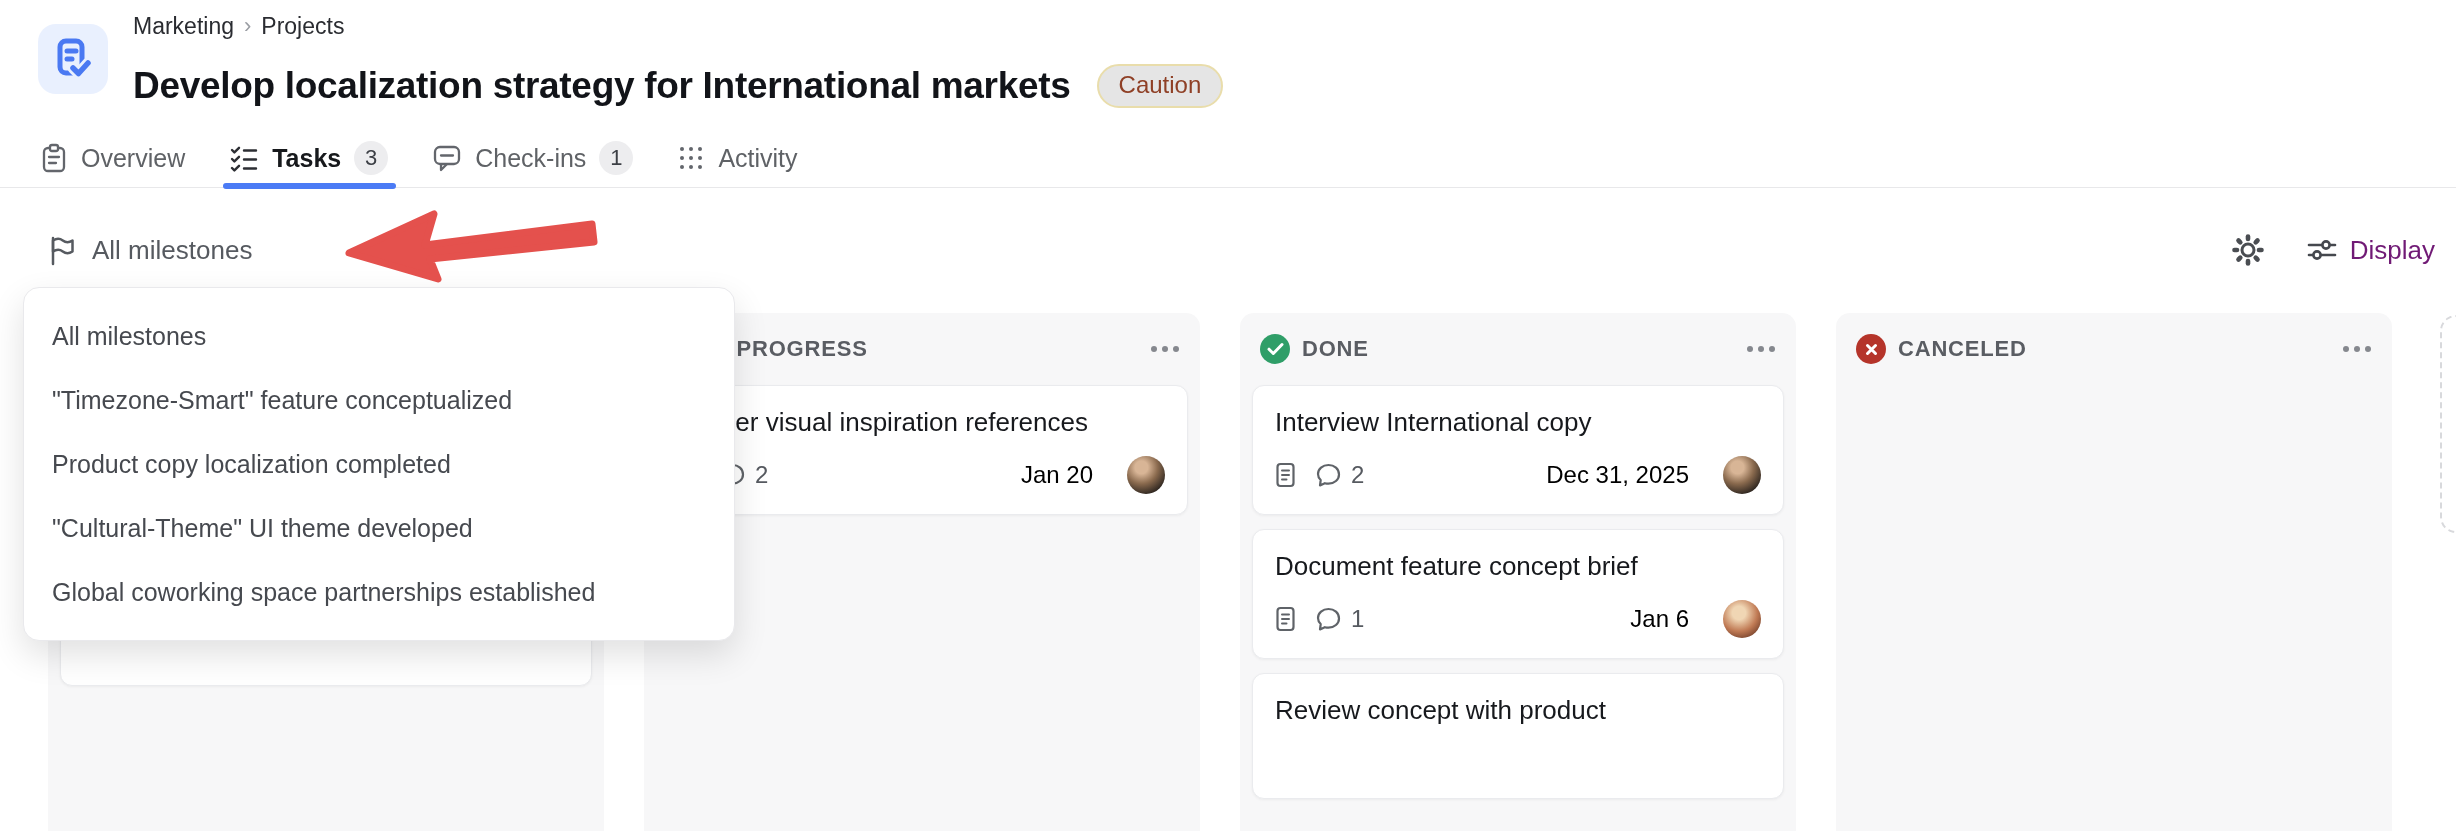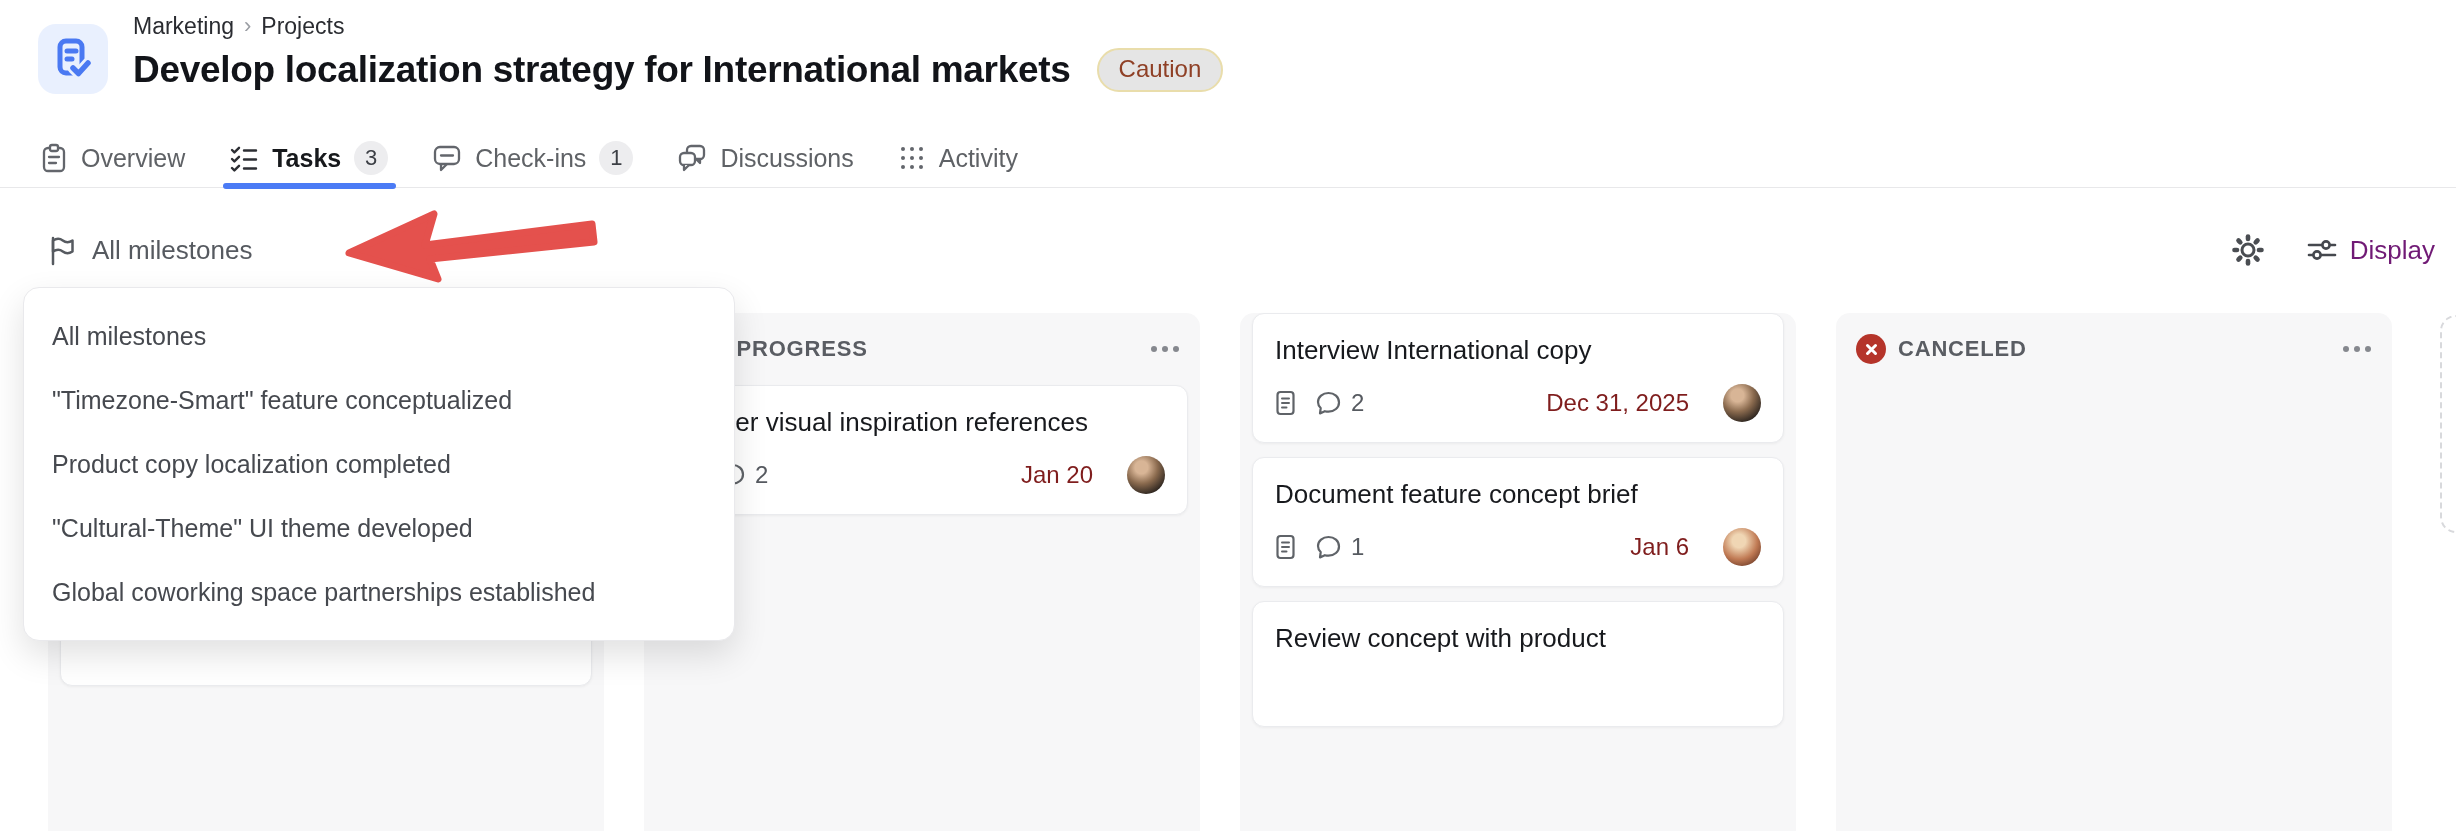--- a/index.html
+++ b/index.html
@@ -6,21 +6,21 @@
   html,body { background:#fff; }
   body { font-family:"Liberation Sans", sans-serif; }
   .app { position:relative; width:2456px; height:831px; overflow:hidden; background:#fff; }
 
   
   .app-icon { position:absolute; left:38px; top:24px; width:70px; height:70px;
     border-radius:18px; background:#e9f0fe; display:flex; align-items:center; justify-content:center; }
   .header-text { position:absolute; left:133px; top:10px; }
   .breadcrumb { display:flex; align-items:center; gap:10px; font-size:23px; color:#2a2c31; height:32px;text-align:right; }
   .crumb-sep { color:#9b9ea4; font-size:22px; }
-  .title-row { display:flex; align-items:center; gap:26px; margin-top:6px; }
+  .title-row { display:flex; align-items:center; gap:26px; margin-top:22px; }
   .page-title { font-size:37px; font-weight:700; color:#121419; letter-spacing:-0.3px; }
   .caution-badge { background:#e5e5e5; border:2px solid #e9ddab; color:#8f4026;
     font-size:24px; padding:5px 20px 7px; border-radius:24px; }
 
   
   .tabs { position:absolute; top:128px; left:0; right:0; height:60px; border-bottom:1px solid #e8e8ea;
     display:flex; align-items:flex-start; gap:44px; padding:0 40px; }
   .tab { position:relative; height:60px; display:flex; align-items:center; gap:13px;
     font-size:25px; color:#5f6266; cursor:pointer; }
   .tab .t-icon { display:flex; align-items:center; color:#63666c; }
@@ -44,21 +44,21 @@
   .col-header { height:72px; display:flex; align-items:center; gap:12px; padding:0 20px; }
   .col-title { font-size:22px; font-weight:700; letter-spacing:0.8px; color:#5a5d63; }
   .col-spacer { flex:1; }
   .cards { display:flex; flex-direction:column; gap:14px; padding:0 12px; }
   .card { background:#fff; border:1px solid #eaebee; border-radius:12px; padding:20px 22px;
     box-shadow:0 1px 3px rgba(20,22,26,0.05); min-height:126px; }
   .card-title { font-size:26px; line-height:32px; color:#17191d; }
   .card-meta { margin-top:18px; display:flex; align-items:center; gap:18px; height:38px; color:#5f6368; }
   .comment-group { display:flex; align-items:center; gap:9px; }
   .comment-count { font-size:24px; color:#565a60; }
-  .card-date { margin-left:auto; font-size:24px; color:#7f1d1d;text-align:center; }
+  .card-date { margin-left:auto; font-size:24px; color:#000000;text-align:center; }
   .avatar { width:38px; height:38px; border-radius:50%; margin-left:16px; flex:0 0 38px; }
   .avatar-a { background:radial-gradient(circle at 38% 30%, #d8b596 18%, #8a6a4e 46%, #2e2620 78%); }
   .avatar-b { background:radial-gradient(circle at 42% 34%, #f0d6b4 20%, #c07a54 55%, #6e3c28 85%); }
   .avatar-c { background:radial-gradient(circle at 46% 42%, #8a5a3e 30%, #53301f 58%, #8c2f2f 82%); }
   .avatar-d { background:radial-gradient(circle at 40% 30%, #cfe2ea 22%, #7fa0ad 52%, #3a3f46 82%); }
   .floating-card { position:absolute; top:247px; left:12px; right:12px; height:126px; }
 
   .status-dot { width:30px; height:30px; border-radius:50%; display:flex; align-items:center; justify-content:center; flex:0 0 30px; }
   .dot-progress { background:#e8a23c; }
   .dot-done { background:#2f9e68; }
@@ -132,31 +132,20 @@
     <div class="tab">
       <span class="t-icon">
         <svg width="30" height="30" viewBox="0 0 30 30">
             <rect x="3" y="4" width="24" height="17" rx="5" fill="none" stroke="currentColor" stroke-width="2.3"></rect>
             <path d="M9 21 v6 l6 -6" fill="none" stroke="currentColor" stroke-width="2.3" stroke-linejoin="round"></path>
             <path d="M9 12.5 h12" stroke="currentColor" stroke-width="2.3" stroke-linecap="round"></path>
           </svg>
       </span>
       <span>Check-ins</span>
       <span class="count-badge">1</span>
-    </div>
-    <div class="tab">
-      <span class="t-icon">
-        <svg width="30" height="30" viewBox="0 0 30 30">
-            <rect x="10" y="3" width="17" height="13" rx="4" fill="none" stroke="currentColor" stroke-width="2.3"></rect>
-            <path d="M23 16 v4 l-4 -4" fill="none" stroke="currentColor" stroke-width="2.3" stroke-linejoin="round"></path>
-            <rect x="3" y="10" width="15" height="12" rx="4" fill="#fff" stroke="currentColor" stroke-width="2.3"></rect>
-            <path d="M7 22 v5 l5 -5" fill="#fff" stroke="currentColor" stroke-width="2.3" stroke-linejoin="round"></path>
-          </svg>
-      </span>
-      <span>Discussions</span>
     </div>
     <div class="tab">
       <span class="t-icon">
         <svg width="28" height="28" viewBox="0 0 28 28">
             <g fill="currentColor">
               <circle cx="5" cy="5" r="2"></circle>
               <circle cx="14" cy="5" r="2"></circle>
               <circle cx="23" cy="5" r="2"></circle>
               <circle cx="5" cy="14" r="2"></circle>
               <circle cx="14" cy="14" r="2"></circle>
@@ -251,20 +240,36 @@
               <span class="comment-count">2</span>
             </span>
             <span class="card-date">Jan 20</span>
             <span class="avatar avatar-a"></span>
           </div>
         </div>
       </div>
     </div>
 
     <div class="column">
+      <div class="col-header">
+        <span class="status-dot dot-done">
+          <svg width="17" height="14" viewBox="0 0 17 14">
+              <path d="M2 7.2 l4.3 4.3 L15 2.5" fill="none" stroke="#fff" stroke-width="3" stroke-linecap="round" stroke-linejoin="round"></path>
+            </svg>
+        </span>
+        <span class="col-title">DONE</span>
+        <span class="col-spacer"></span>
+        <svg width="30" height="8" viewBox="0 0 30 8">
+            <g fill="#85888e">
+              <circle cx="4" cy="4" r="3"></circle>
+              <circle cx="15" cy="4" r="3"></circle>
+              <circle cx="26" cy="4" r="3"></circle>
+            </g>
+          </svg>
+      </div>
       <div class="cards">
         <div class="card">
           <div class="card-title">Interview International copy</div>
           <div class="card-meta">
             <svg width="22" height="26" viewBox="0 0 22 26">
                 <rect x="2.5" y="2" width="16" height="22" rx="3" fill="none" stroke="#5f6368" stroke-width="2.2"></rect>
                 <path d="M7 8.5 h7 M7 13 h7 M7 17.5 h4.5" stroke="#5f6368" stroke-width="2" stroke-linecap="round"></path>
               </svg>
             <span class="comment-group">
               <svg width="27" height="27" viewBox="0 0 27 27">

